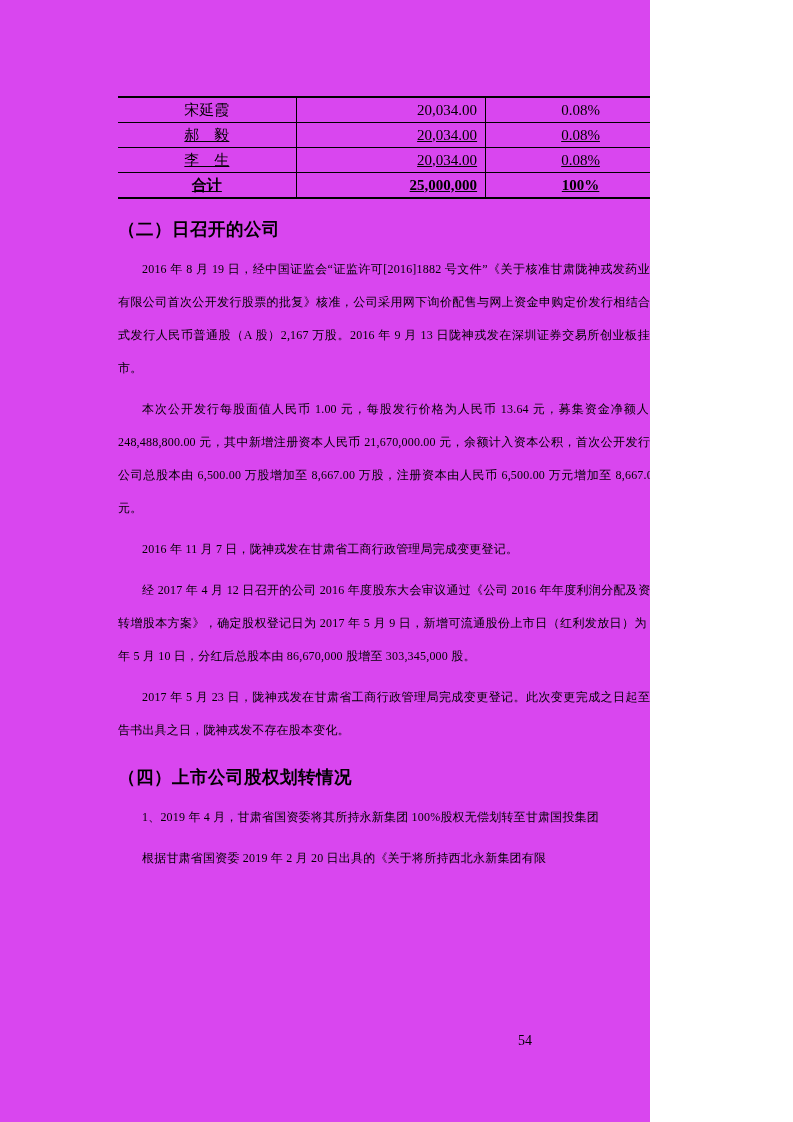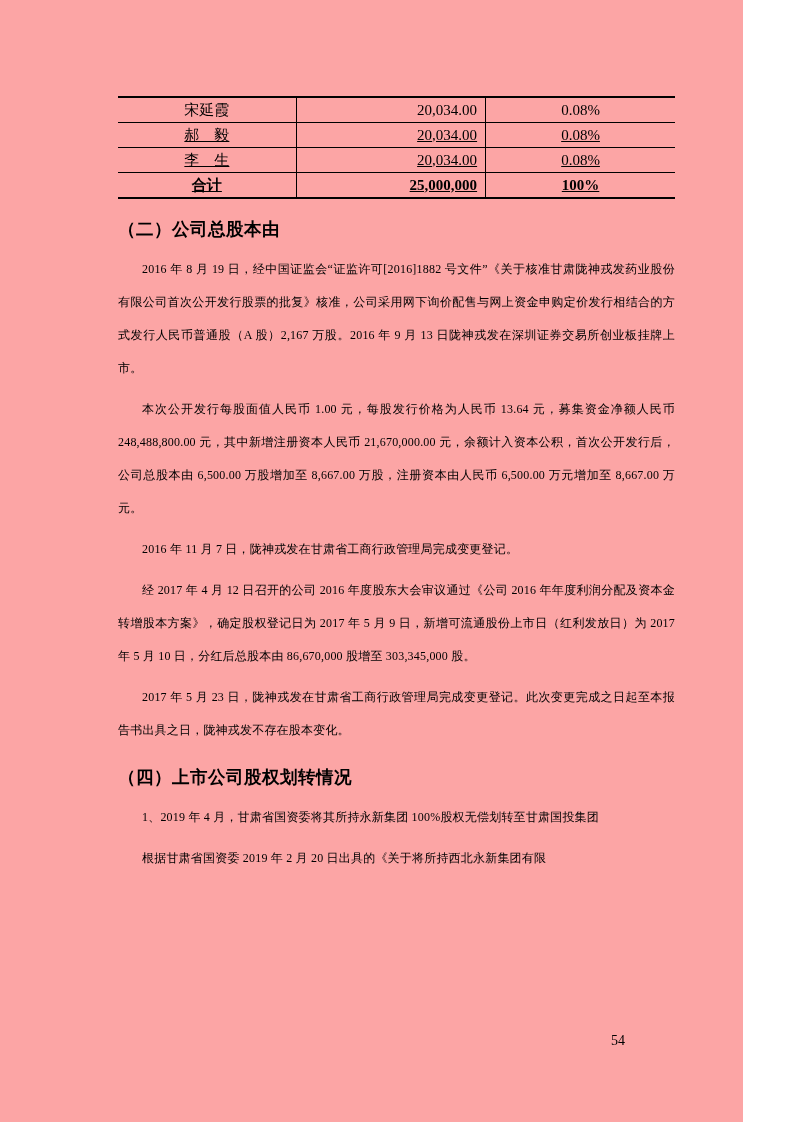--- a/index.html
+++ b/index.html
@@ -1,20 +1,20 @@
 <!DOCTYPE html>
 <html lang="zh"><head>
 <meta charset="utf-8">
 <style>
   html, body { margin: 0; padding: 0; background: #ffffff; }
   .page {
     position: relative;
-    width: 743px;
+    width: 650px;
     height: 1122px;
-    background: #fca5a5;
+    background: #d946ef;
     color: #000000;
     font-family: "Liberation Serif", "DejaVu Serif", serif;
     overflow: hidden;
     box-sizing: border-box;
   }
   .content {
     position: absolute;
     left: 118px;
     top: 96px;
     width: 557px;
@@ -88,21 +88,21 @@
           <td class="c-ratio">0.08%</td>
         </tr>
         <tr class="total-row">
           <td class="c-name">合计</td>
           <td class="c-shares">25,000,000</td>
           <td class="c-ratio">100%</td>
         </tr>
       </tbody>
     </table>
 
-    <h2 class="sec-heading">（二）公司总股本由</h2>
+    <h2 class="sec-heading">（二）日召开的公司</h2>
     <p class="body-par">2016 年 8 月 19 日，经中国证监会“证监许可[2016]1882 号文件”《关于核准甘肃陇神戎发药业股份有限公司首次公开发行股票的批复》核准，公司采用网下询价配售与网上资金申购定价发行相结合的方式发行人民币普通股（A 股）2,167 万股。2016 年 9 月 13 日陇神戎发在深圳证券交易所创业板挂牌上市。</p>
     <p class="body-par">本次公开发行每股面值人民币 1.00 元，每股发行价格为人民币 13.64 元，募集资金净额人民币 248,488,800.00 元，其中新增注册资本人民币 21,670,000.00 元，余额计入资本公积，首次公开发行后，公司总股本由 6,500.00 万股增加至 8,667.00 万股，注册资本由人民币 6,500.00 万元增加至 8,667.00 万元。</p>
     <p class="body-par">2016 年 11 月 7 日，陇神戎发在甘肃省工商行政管理局完成变更登记。</p>
 
     <p class="body-par">经 2017 年 4 月 12 日召开的公司 2016 年度股东大会审议通过《公司 2016 年年度利润分配及资本金转增股本方案》，确定股权登记日为 2017 年 5 月 9 日，新增可流通股份上市日（红利发放日）为 2017 年 5 月 10 日，分红后总股本由 86,670,000 股增至 303,345,000 股。</p>
     <p class="body-par">2017 年 5 月 23 日，陇神戎发在甘肃省工商行政管理局完成变更登记。此次变更完成之日起至本报告书出具之日，陇神戎发不存在股本变化。</p>
 
     <h2 class="sec-heading">（四）上市公司股权划转情况</h2>
     <p class="body-par">1、2019 年 4 月，甘肃省国资委将其所持永新集团 100%股权无偿划转至甘肃国投集团</p>
     <p class="body-par">根据甘肃省国资委 2019 年 2 月 20 日出具的《关于将所持西北永新集团有限</p>

